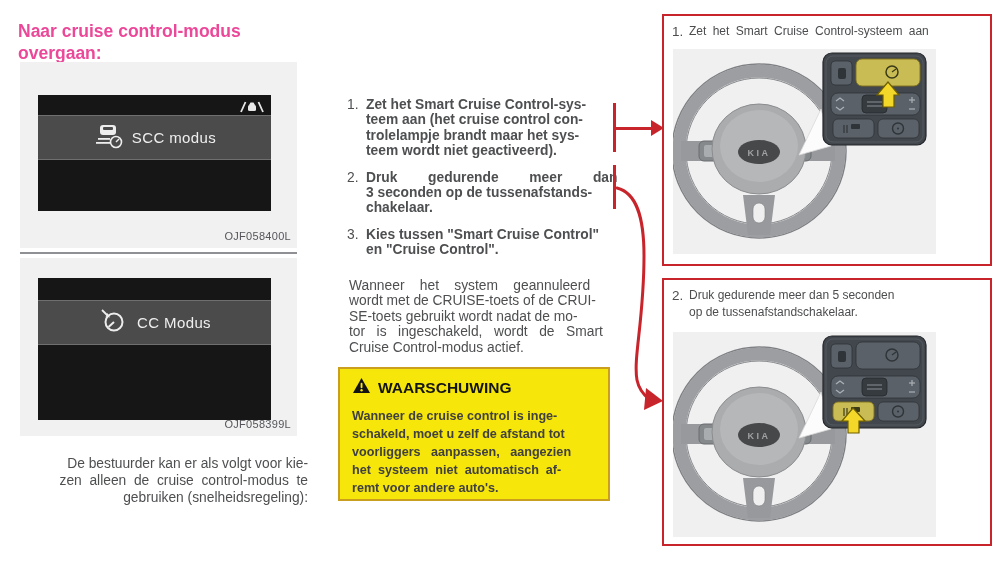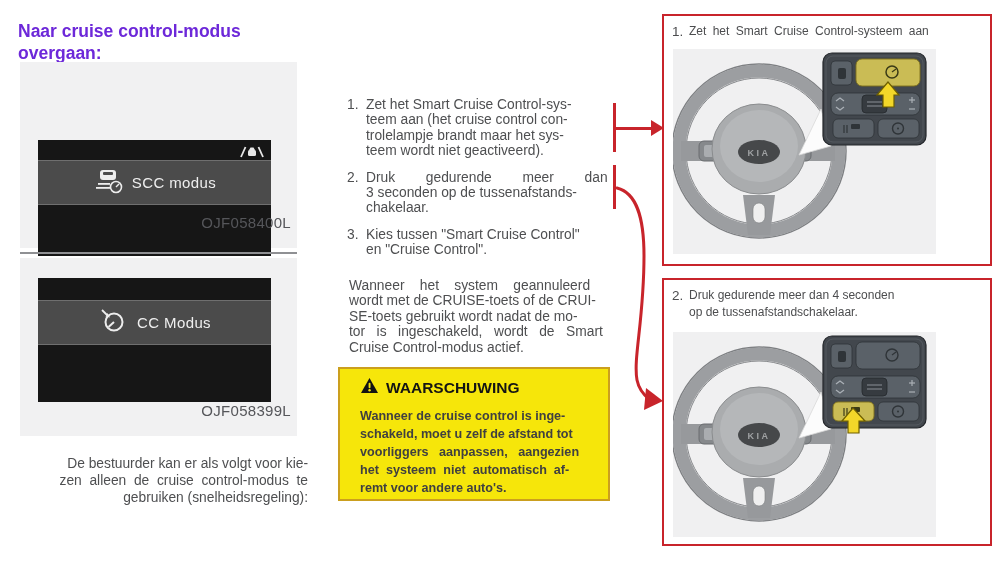--- a/index.html
+++ b/index.html
@@ -1,46 +1,46 @@
 <!DOCTYPE html>
 <html><head>
 <meta charset="utf-8">
 <style>
   html,body{margin:0;padding:0;background:#ffffff;}
   .page{position:relative;width:1000px;height:573px;background:#ffffff;overflow:hidden;
         font-family:"Liberation Sans",sans-serif;color:#4e4f51;}
   .abs{position:absolute;}
   
   .heading{left:18px;top:8px;width:300px;font-size:17.5px;line-height:1.28;font-weight:700;
-           color:#6d28d9;white-space:pre;}
+           color:#ec4899;white-space:pre;}
   
   .fig-panel{left:20px;background:#f1f1f2;}
   .fig1{top:62px;width:277px;height:186px;}
   .fig2{top:258px;width:277px;height:178px;}
   .display{position:absolute;background:#161616;}
-  .d1{left:18px;top:33px;width:233px;height:116px;margin-top:45px;}
-  .d2{left:18px;top:20px;width:233px;height:124px;text-align:right;}
+  .d1{left:18px;top:33px;width:233px;height:116px;}
+  .d2{left:18px;top:20px;width:233px;height:142px;text-align:right;}
   .band{position:absolute;left:0;right:0;height:43px;background:#4b4b4b;
         border-top:1px solid #6f6f6f;border-bottom:1px solid #6f6f6f;
         display:flex;align-items:center;justify-content:center;gap:9px;}
   .b1{top:20px;} .b2{top:22px;}
   .band-label{color:#efefef;font-size:15px;letter-spacing:0.4px;}
   .corner-icon{position:absolute;top:4px;right:6px;}
-  .fig-code{position:absolute;right:6px;bottom:17px;font-size:15px;color:#55565a;letter-spacing:0.3px;}
+  .fig-code{position:absolute;right:6px;bottom:6px;font-size:11px;color:#55565a;letter-spacing:0.3px;}
   .divider{left:20px;top:252px;width:277px;height:2px;background:#8f9093;}
   .left-footer{left:18px;top:455px;width:290px;font-size:13.8px;line-height:17px;white-space:pre;text-align:right;}
   
   .steps{left:347px;top:97px;width:278px;}
   .step{display:flex;margin-bottom:11px;}
   .num{width:19px;flex:none;font-size:13.8px;line-height:15.4px;}
-  .txt{font-size:13.8px;line-height:15.4px;white-space:pre;}
+  .txt{font-size:13.8px;line-height:15.4px;white-space:pre;font-weight:bold;}
   .mid-par{left:347px;top:276px;width:278px;font-size:13.8px;line-height:15.4px;white-space:pre;}
   
   .warning{left:338px;top:367px;width:272px;height:134px;box-sizing:border-box;
-           background:#f6e60a;border:2px solid #cb9f1e;padding:8px 10px 0 20px;}
+           background:#f6e60a;border:2px solid #cb9f1e;padding:8px 10px 0 12px;}
   .warn-title{display:flex;align-items:center;gap:7px;font-size:15.5px;font-weight:700;color:#141414;}
   .warn-body{margin-top:9px;font-size:12.6px;font-weight:700;line-height:18px;color:#404040;white-space:pre;}
   
   .red{background:#c8242b;}
   .vline1{left:613px;top:103px;width:3px;height:49px;}
   .vline2{left:613px;top:165px;width:3px;height:44px;}
   .hline1{left:613px;top:127px;width:40px;height:3px;}
   .tri1{left:651px;top:120px;width:0;height:0;border-top:8px solid transparent;
         border-bottom:8px solid transparent;border-left:13px solid #c8242b;background:none;}
   .curve-svg{left:597px;top:182px;}
@@ -237,21 +237,21 @@
           <line x1="219" y1="23" x2="223" y2="20" stroke="#3a3a16" stroke-width="1.2"></line>
           <polygon points="215,33 204,46 210,46 210,58 221,58 221,46 226,46" fill="#f3d729" stroke="#6e5f00" stroke-width="1.2"></polygon>
         </g>
       </svg>
     </div>
   </div>
 
   <div class="abs callout box2">
     <div class="caption cap2">
       <span class="cap-num">2.</span>
-      <span class="cap-txt">Druk gedurende meer dan 4 seconden
+      <span class="cap-txt">Druk gedurende meer dan 5 seconden
 op de tussenafstandschakelaar.</span>
     </div>
     <div class="wheel-area wa2">
       <svg width="263" height="205" viewBox="0 0 263 205">
         <use href="#wheel"></use>
         <g>
           <rect x="160" y="70" width="41" height="19" rx="5" fill="#cabc55" stroke="#857722" stroke-width="1"></rect>
           <line x1="171" y1="76" x2="171" y2="84" stroke="#3a3a16" stroke-width="1.2"></line>
           <line x1="174" y1="76" x2="174" y2="84" stroke="#3a3a16" stroke-width="1.2"></line>
           <rect x="178" y="75" width="9" height="5" rx="1" fill="#3a3a16"></rect>

